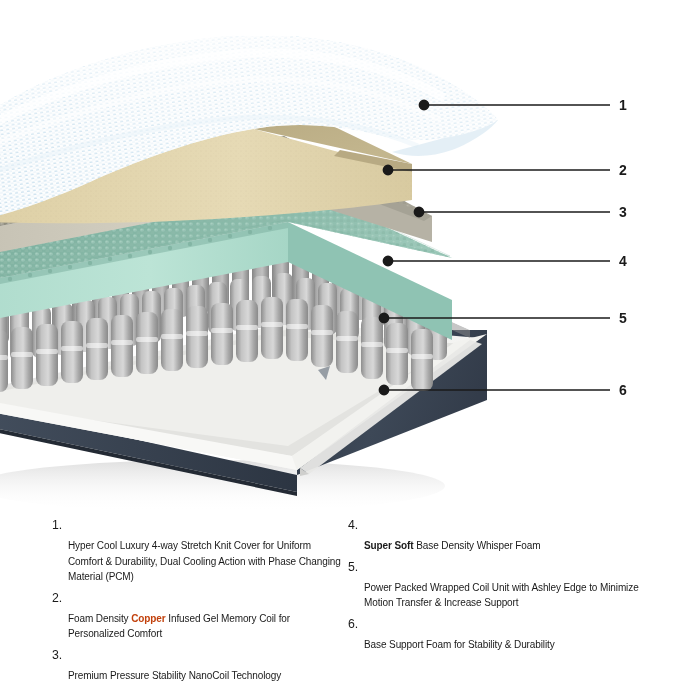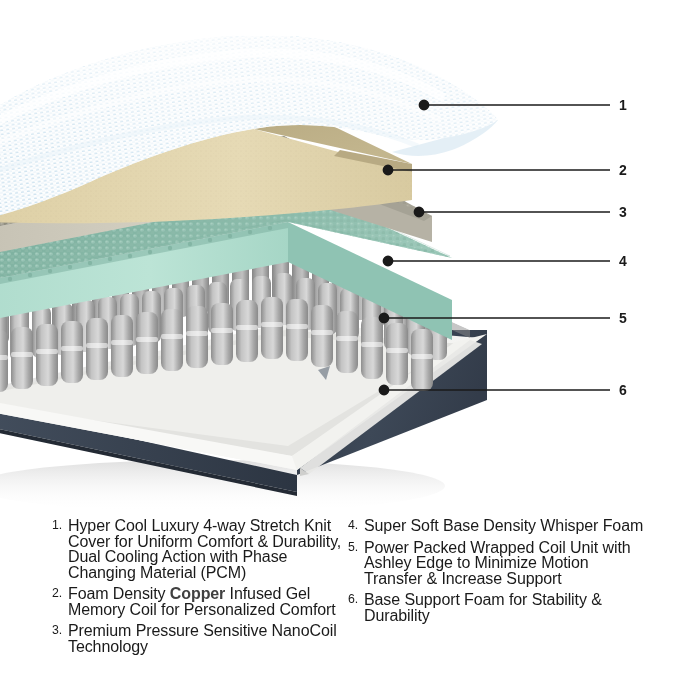--- a/index.html
+++ b/index.html
@@ -58,28 +58,29 @@
   .legend-index {
     flex: 0 0 auto;
     width: 16px;
     font-size: 12.3px;
     line-height: 15.5px;
     color: #1a1a1a;
     font-weight: 400;
   }
   .legend-text {
     flex: 1 1 auto;
-    font-size: 16px;
+    font-size: 10px;
     line-height: 15.5px;
     color: #1a1a1a;
     font-weight: 400;
     letter-spacing: -0.1px;
-  }
-  .legend-text b { font-weight: 400; text-align: right; }
-  .legend-text .copper { color: #404040; font-weight: 700; text-align: center; }
+    margin-top: 20px;
+  }
+  .legend-text b { font-weight: 700; text-align: right; }
+  .legend-text .copper { color: #c2410c; font-weight: 700; text-align: center; }
 </style>
 </head>
 <body>
 
 <div id="page">
 
   <div id="illustration">
     <svg width="700" height="515" viewBox="0 0 700 515" xmlns="http://www.w3.org/2000/svg">
       <defs>
 
@@ -447,21 +448,21 @@
         <div class="legend-item">
           <span class="legend-index">1.</span>
           <span class="legend-text"><span>Hyper Cool Luxury 4-way Stretch Knit Cover for Uniform Comfort &amp; Durability, Dual Cooling Action with Phase Changing Material (PCM)</span></span>
         </div>
         <div class="legend-item">
           <span class="legend-index">2.</span>
           <span class="legend-text"><span>Foam Density </span><span class="copper">Copper</span><span> Infused Gel Memory Coil for Personalized Comfort</span></span>
         </div>
         <div class="legend-item">
           <span class="legend-index">3.</span>
-          <span class="legend-text"><span>Premium Pressure Sensitive NanoCoil Technology</span></span>
+          <span class="legend-text"><span>Premium Pressure Stability NanoCoil Technology</span></span>
         </div>
       </div>
     <div id="legend-col-right" class="legend-col">
         <div class="legend-item">
           <span class="legend-index">4.</span>
           <span class="legend-text"><b>Super Soft</b><span> Base Density Whisper Foam</span></span>
         </div>
         <div class="legend-item">
           <span class="legend-index">5.</span>
           <span class="legend-text"><span>Power Packed Wrapped Coil Unit with Ashley Edge to Minimize Motion Transfer &amp; Increase Support</span></span>

